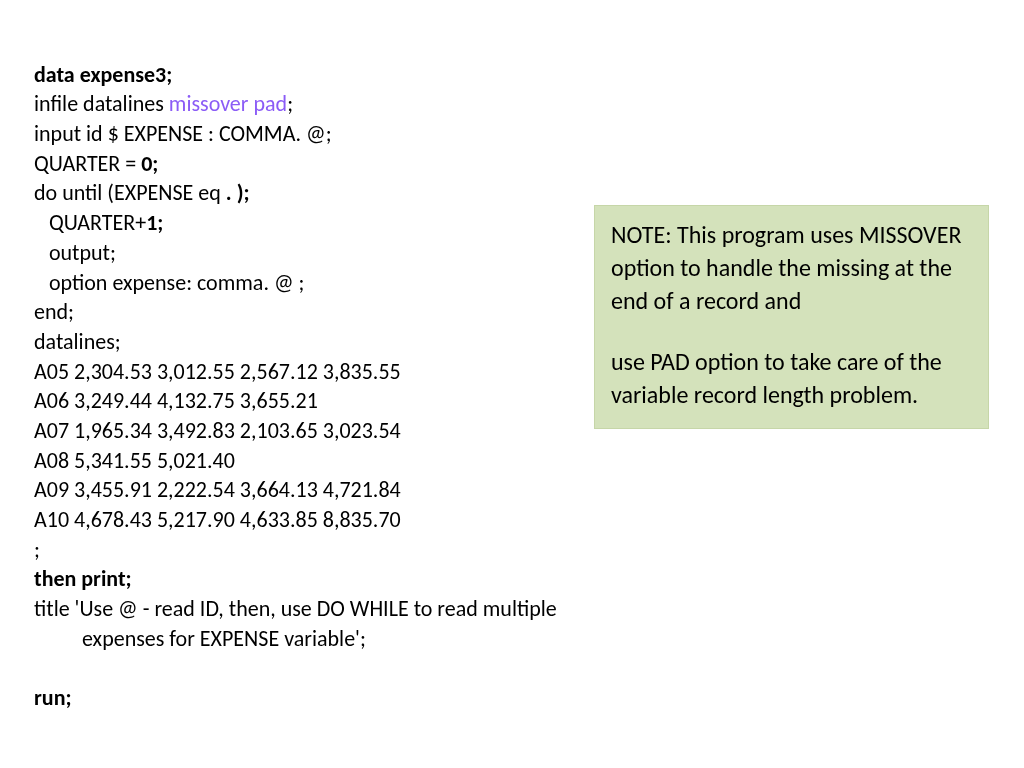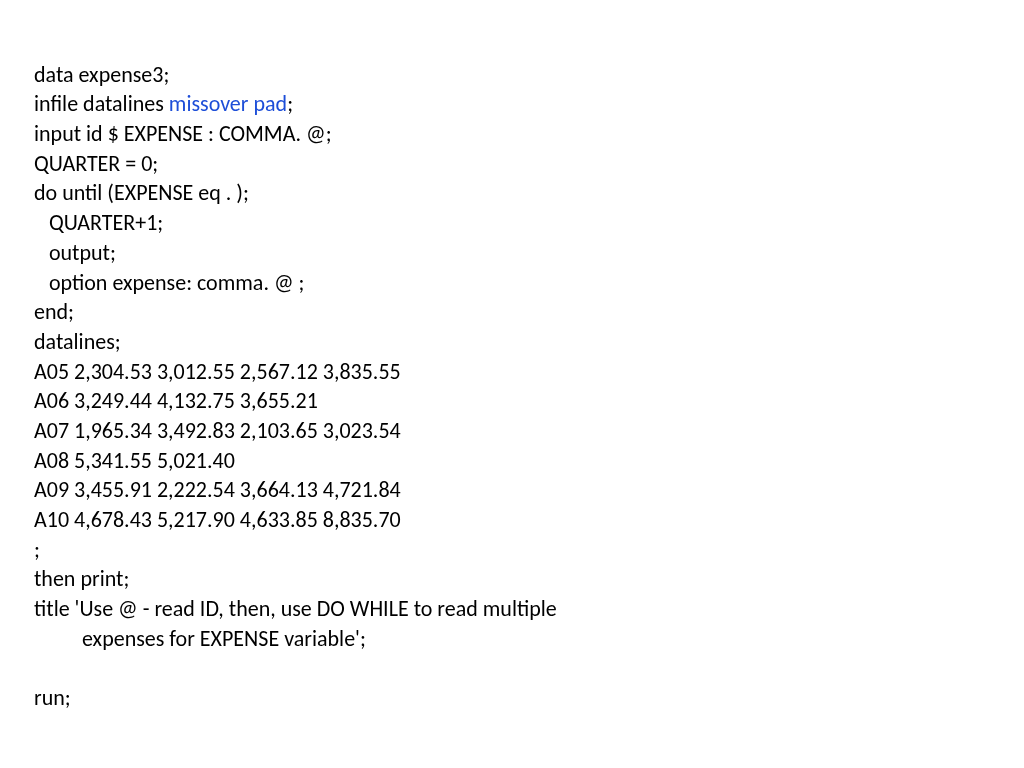--- a/index.html
+++ b/index.html
@@ -31,22 +31,22 @@
     left: 594px;
     width: 395px;
     background: #d4e2bb;
     border: 1px solid #c6d6a8;
     padding: 12px 16px 16px 16px;
     font-size: 24px;
     line-height: 1.38;
     color: #000000;
     box-sizing: border-box;
   }
-  .bold { font-weight: 400; }
-  .red  { color: #1d4ed8; }
+  .bold { font-weight: 700; }
+  .red  { color: #8b5cf6; }
   .indent-block { padding-left: 48px; display: block; text-indent: -48px; white-space: normal; width: 530px; }
 </style>
 </head>
 <body>
 
 <div class="page">
 
   <div class="code-block">
 <span class="bold">data expense3;</span>
 <span><span>infile datalines </span><span class="red">missover pad</span><span>;</span></span>
@@ -62,14 +62,19 @@
 <span>A06 3,249.44 4,132.75 3,655.21</span>
 <span>A07 1,965.34 3,492.83 2,103.65 3,023.54</span>
 <span>A08 5,341.55 5,021.40</span>
 <span>A09 3,455.91 2,222.54 3,664.13 4,721.84</span>
 <span>A10 4,678.43 5,217.90 4,633.85 8,835.70</span>
 <span>;</span>
 <span class="bold">then print;</span>
 <span class="indent-block">title 'Use @ - read ID, then, use DO WHILE to read multiple expenses  for EXPENSE variable';</span>
 <span class="bold">run;</span></div>
 
+  <div class="note-box">
+    <div>NOTE: This program uses MISSOVER option to handle the missing at the end of a record and</div>
+    <div style="height:28px"></div>
+    <div>use PAD option to take care of the variable record length problem.</div>
+  </div>
 
 </div>
 
 </body></html>

